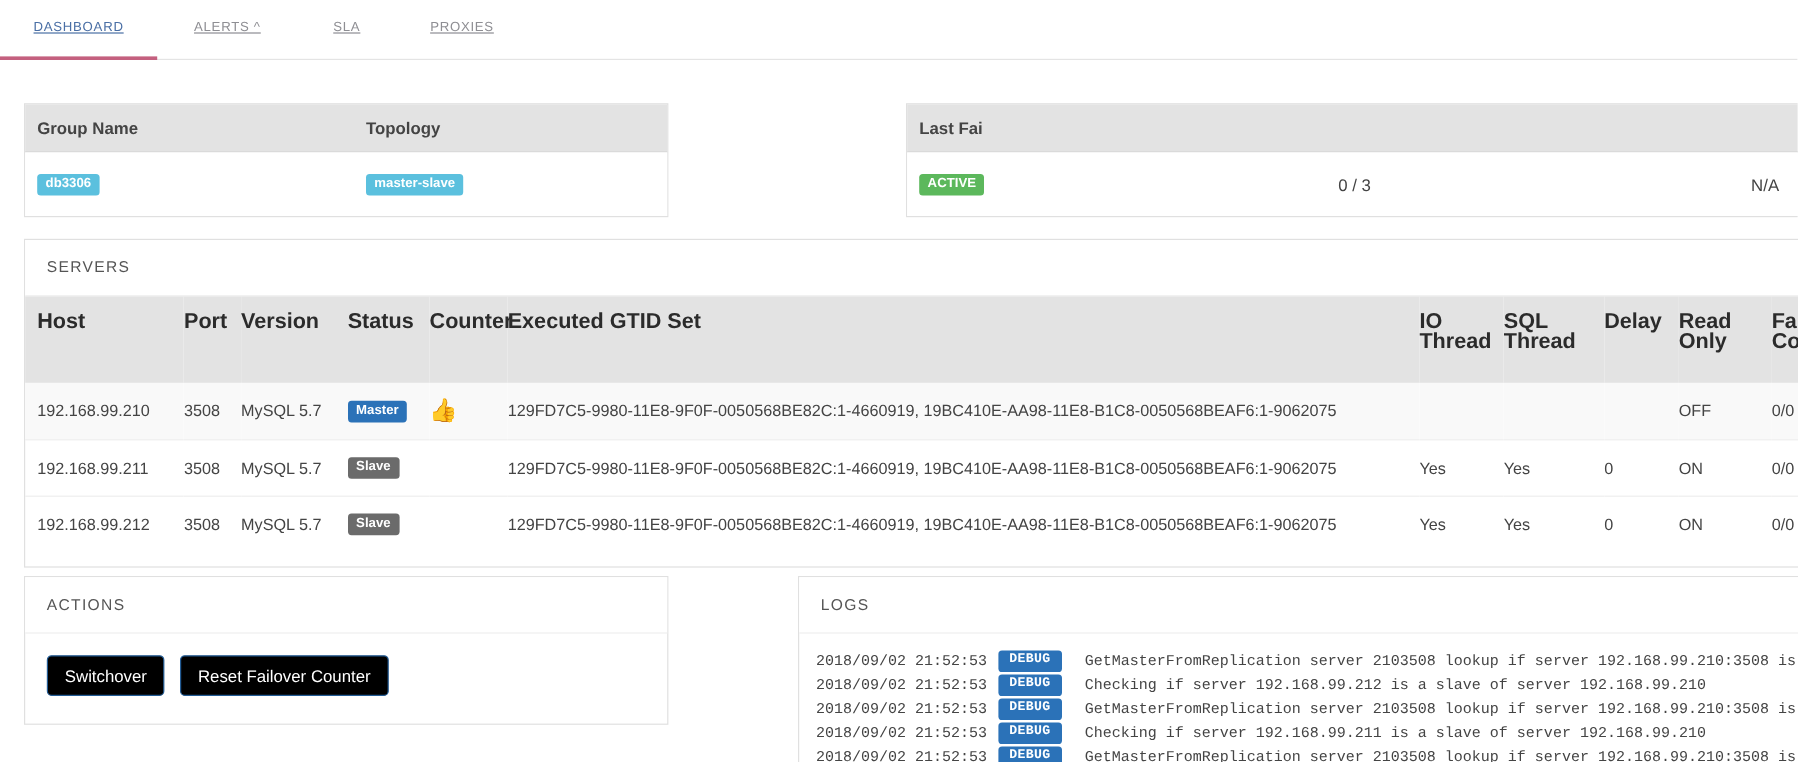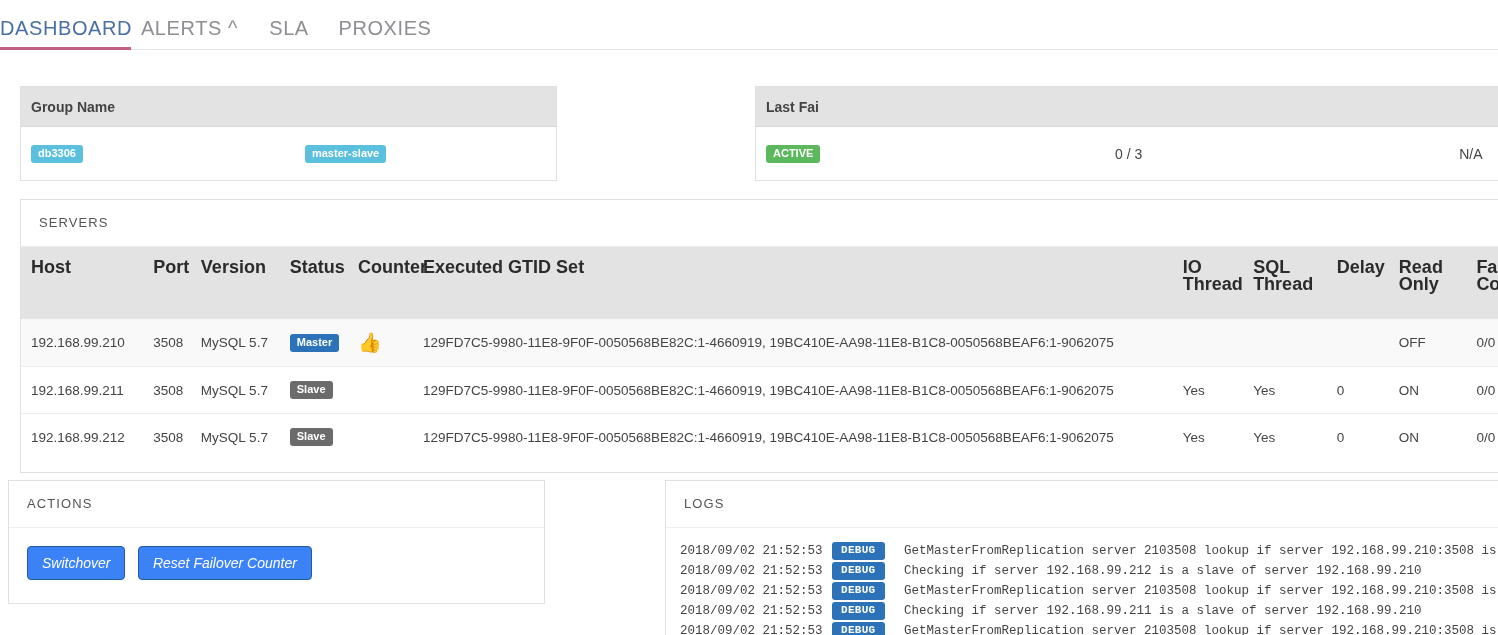--- a/index.html
+++ b/index.html
@@ -28,28 +28,29 @@
   .nav-tabs {
     display: flex;
     align-items: flex-start;
     height: 100%;
     padding-left: 0px;
   }
   .nav-tab {
     position: relative;
     padding: 17px 0 0 0;
     margin: 0;
-    font-size: 20px;
+    font-size: 11px;
     letter-spacing: 0.6px;
     color: #8e8e93;
     text-transform: uppercase;
     cursor: pointer;
     height: 100%;
     box-sizing: border-box;
     white-space: nowrap;
+    text-decoration: underline;
   }
   .nav-tab.tab0 { width: 131px; text-align: center; color: #4a6fa5; }
   .nav-tab.tab1 { width: 117px; text-align: center; }
   .nav-tab.tab2 { width: 82px;  text-align: center; }
   .nav-tab.tab3 { width: 110px; text-align: center; }
   .nav-tab.tab4 { width: 128px; text-align: center; }
   .nav-tab.active::after {
     content: "";
     position: absolute;
     left: 0;
@@ -185,47 +186,46 @@
   .thumb {
     display: inline-block;
     font-size: 19px;
     line-height: 1;
     color: #3c9f40;
   }
 
   
   #actions-card {
     position: absolute;
-    left: 8px;
+    left: 20px;
     top: 480px;
     width: 537px;
   }
   #logs-card {
     position: absolute;
     left: 665px;
     top: 480px;
     width: 890px;
   }
   .actions-body {
     padding: 18px 0 0 18px;
     height: 75px;
     box-sizing: border-box;
   }
   .btn {
     display: inline-block;
-    background: #3b82f6;
+    background: #000000;
     border: 1px solid #235c95;
     border-radius: 4px;
     color: #fff;
     font-size: 14px;
     padding: 8px 14px;
     margin-right: 8px;
     cursor: pointer;
     font-family: "Liberation Sans", sans-serif;
-    font-style: italic;
   }
 
   .logs-body {
     padding: 13px 0 0 14px;
     height: 112px;
     overflow: hidden;
     box-sizing: border-box;
   }
   .log-line {
     display: flex;
@@ -259,20 +259,21 @@
       <span>PROXIES</span>
     </div>
   </div>
 </div>
 
 <div class="summary-wrap" style="margin-top:36px;">
 
   <div class="card sum-card" id="group-card">
     <div class="card-head sum-head">
       <div class="sum-col c0">Group Name</div>
+      <div class="sum-col c1">Topology</div>
     </div>
     <div class="sum-body">
       <div class="sum-col c0">
         <span class="badge badge-info">db3306</span>
       </div>
       <div class="sum-col c1">
         <span class="badge badge-info">master-slave</span>
       </div>
     </div>
   </div>

